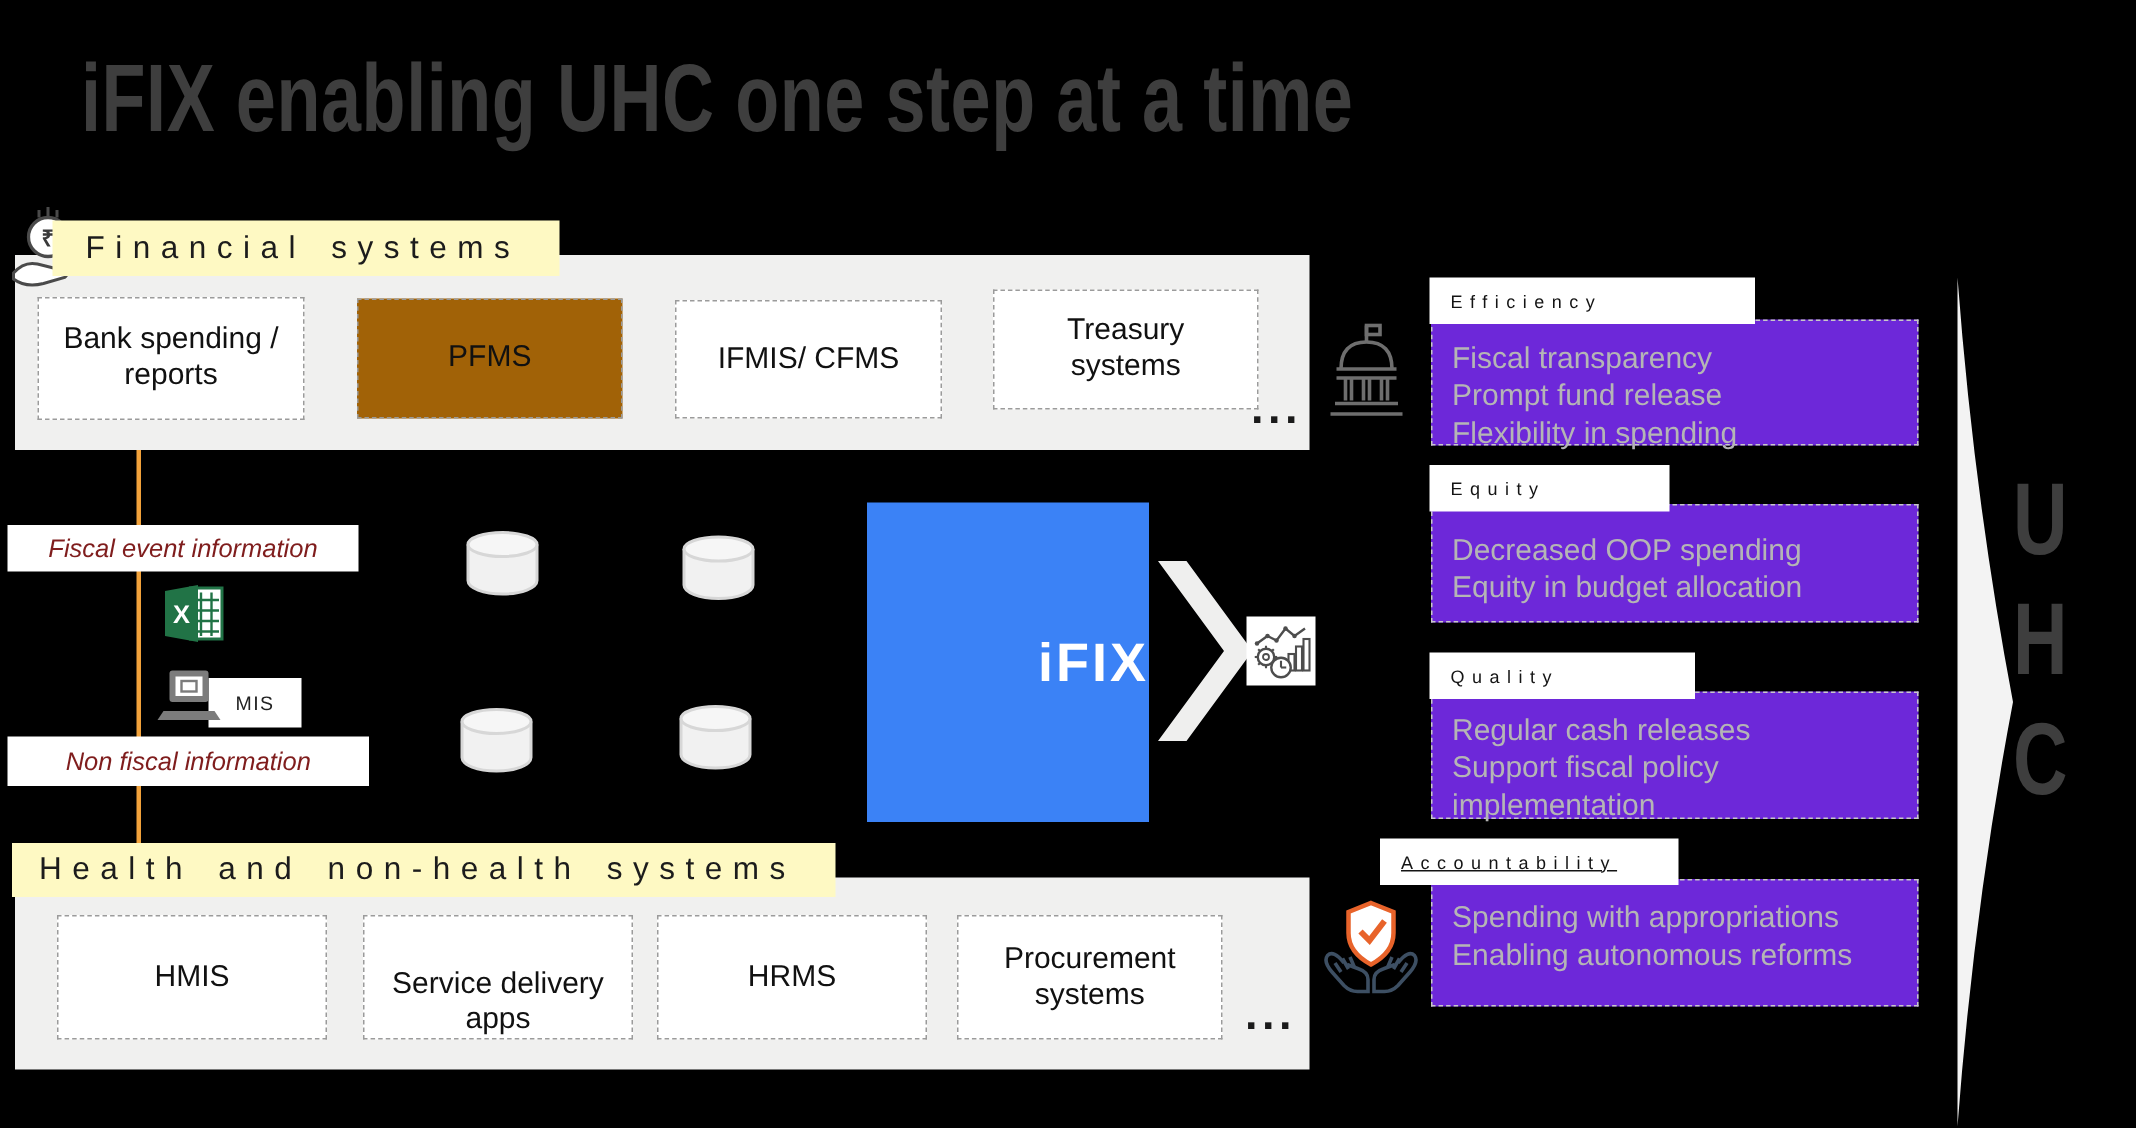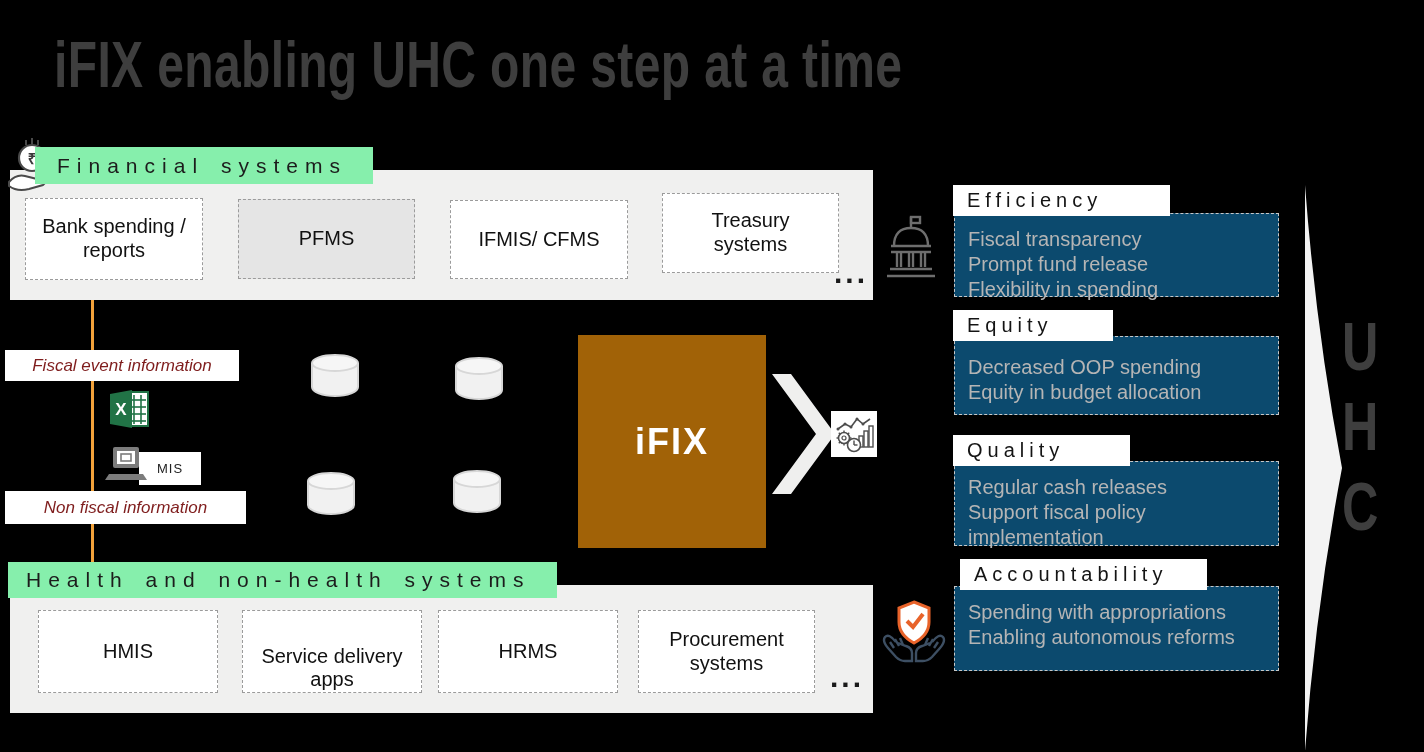--- a/index.html
+++ b/index.html
@@ -8,55 +8,55 @@
   .stage{position:absolute;inset:0;}
 
   .title{position:absolute;left:54px;top:28px;font-size:64px;font-weight:700;
          color:#3e3e3e;white-space:nowrap;transform:scaleX(0.75);
          transform-origin:left center;letter-spacing:0.5px;}
 
   .panel{position:absolute;background:#f0f0ef;}
   .panel-fin{left:10px;top:170px;width:863px;height:130px;}
   .panel-health{left:10px;top:585px;width:863px;height:128px;}
 
-  .section-label{position:absolute;background:#86efac;color:#1c1c1c;
+  .section-label{position:absolute;background:#fef9c3;color:#1c1c1c;
                  font-size:21px;letter-spacing:7px;word-spacing:4px;
                  display:flex;align-items:center;z-index:3;}
   .label-fin{left:35px;top:147px;height:37px;padding:0 26px 0 22px;}
   .label-health{left:8px;top:562px;height:36px;padding:0 26px 0 18px;}
 
   .sys-box{position:absolute;background:#fff;border:1px dashed #9b9b9b;
            display:flex;align-items:center;justify-content:center;text-align:center;
            font-size:20px;color:#111;line-height:1.18;padding:0 12px;box-sizing:border-box;}
-  .sys-box.cyan{background:#e5e5e5;}
+  .sys-box.cyan{background:#a16207;}
   .sys-box.narrow{padding:0 30px;}
 
   .dots{position:absolute;font-size:30px;font-weight:700;color:#1a1a1a;
         letter-spacing:3px;line-height:1;}
 
   .vline{position:absolute;left:91px;top:300px;width:3px;height:263px;background:#f2a23b;}
 
   .flow-label{position:absolute;background:#fff;font-style:italic;font-weight:400;
               font-size:17px;color:#7f1d1d;display:flex;align-items:center;
               justify-content:center;z-index:2;}
 
   .mis-box{position:absolute;left:139px;top:452px;width:62px;height:33px;background:#fff;
            display:flex;align-items:center;justify-content:center;font-size:13px;
            letter-spacing:1px;color:#222;}
 
   .icon-abs{position:absolute;z-index:2;}
 
   .ifix-box{position:absolute;left:578px;top:335px;width:188px;height:213px;
-            background:#a16207;display:flex;align-items:center;justify-content:center;
+            background:#3b82f6;display:flex;align-items:center;justify-content:flex-end;
             color:#fff;font-size:36px;font-weight:700;letter-spacing:2px;}
 
-  .benefit-header{position:absolute;background:#fff;color:#141414;font-size:20px;
+  .benefit-header{position:absolute;background:#fff;color:#141414;font-size:12px;
                   letter-spacing:5px;display:flex;align-items:center;
                   padding-left:14px;z-index:3;box-sizing:border-box;height:31px;text-align:center;}
-  .benefit-body{position:absolute;background:#0c4a6e;border:1px dashed #c8c8c8;
+  .benefit-body{position:absolute;background:#6d28d9;border:1px dashed #c8c8c8;
                 color:#b5b5b5;font-size:20px;line-height:25px;
                 padding:13px 10px 6px 13px;z-index:2;box-sizing:border-box;width:325px;}
 
   .uhc-col{position:absolute;left:1342px;top:306px;width:44px;display:flex;
            flex-direction:column;transform:scaleX(0.74);transform-origin:left top;}
   .uhc-letter{font-size:68px;line-height:80px;font-weight:700;color:#3e3e3e;text-align:center;}
 </style>
 </head>
 <body>
 
@@ -227,21 +227,21 @@
     <path d="M32,4 L47,10 V24 Q47,37 32,45 Q17,37 17,24 V10 Z" fill="#fff" stroke="#e8632a" stroke-width="3"></path>
     <path d="M25,23 l6,6 l10,-13" fill="none" stroke="#e8632a" stroke-width="4"></path>
     <g fill="none" stroke="#3d4f63" stroke-width="2.4">
       <path d="M14,44 q-7,-9 -11,-5 q-3,4 3,11 l8,9 q4,4 9,4 h7 v-8 q0,-5 -6,-7 l-8,-3"></path>
       <path d="M8,44 l4,6 M13,41 l4,7 M18,40 l3,7"></path>
       <path d="M50,44 q7,-9 11,-5 q3,4 -3,11 l-8,9 q-4,4 -9,4 h-7 v-8 q0,-5 6,-7 l8,-3"></path>
       <path d="M56,44 l-4,6 M51,41 l-4,7 M46,40 l-3,7"></path>
     </g>
   </svg>
 
-  <div class="benefit-header" style="left:960px;top:559px;width:247px;">Accountability</div>
+  <div class="benefit-header" style="left:920px;top:559px;width:199px;text-decoration:underline;">Accountability</div>
   <div class="benefit-body" style="left:954px;top:586px;height:85px;">
     <div>Spending with appropriations</div>
     <div>Enabling autonomous reforms</div>
   </div>
 
   <svg class="icon-abs" style="left:1300px;top:185px;" width="46" height="566" viewBox="0 0 46 566">
     <path d="M5,0 L5,566 Q16,420 42,283 Q16,146 5,0 Z" fill="#f3f3f3"></path>
   </svg>
   <div class="uhc-col">
     <div class="uhc-letter">U</div>

